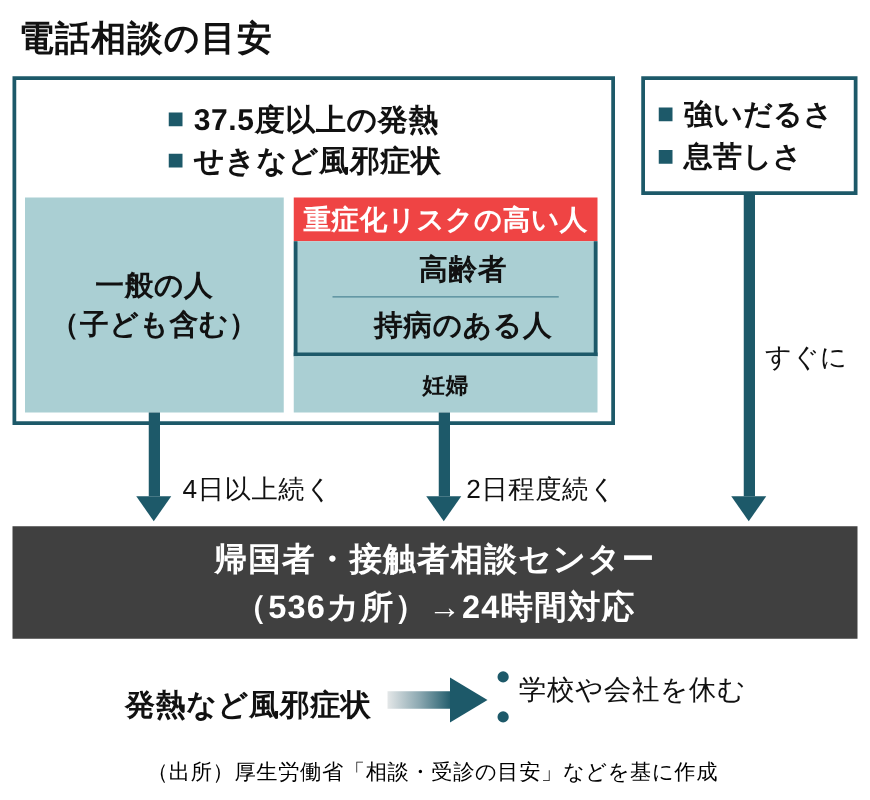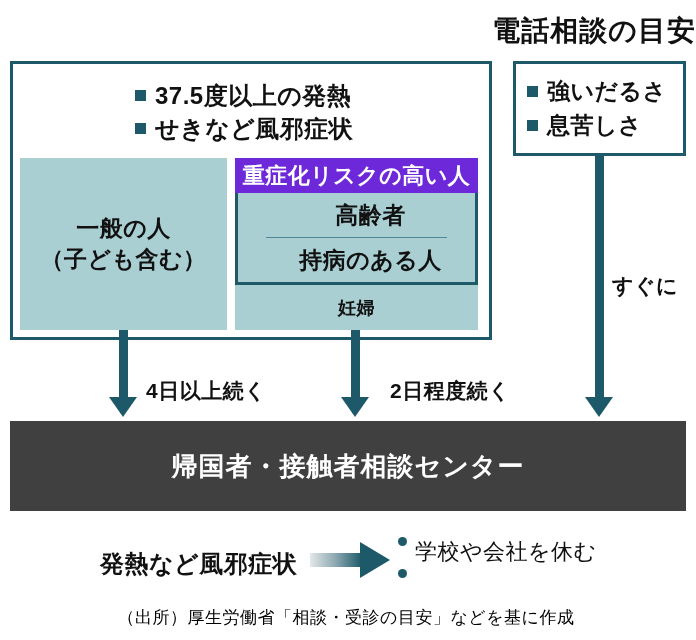--- a/index.html
+++ b/index.html
@@ -11,24 +11,25 @@
     background: #ffffff;
     font-family: "Liberation Sans", "DejaVu Sans", sans-serif;
     color: #111111;
     overflow: hidden;
   }
   .abs { position: absolute; }
 
   
   .title {
     left: 0; right: 0; top: 12px;
-    text-align: right;
+    text-align: left;
     font-size: 28px;
     font-weight: 700;
     letter-spacing: 1px;
+    padding-left: 15px;
   }
 
   
   .symptom-box {
     left: 10px; top: 61px;
     width: 482px; height: 279px;
     border: 3px solid #1d5969;
     background: #ffffff;
   }
   .symptom-bullets {
@@ -62,21 +63,21 @@
     font-size: 23px;
     font-weight: 700;
     line-height: 31px;
     letter-spacing: 0.5px;
   }
 
   
   .risk-group { left: 235px; top: 158px; width: 243px; }
   .risk-header {
     height: 35px;
-    background: #6d28d9;
+    background: #ef4444;
     color: #ffffff;
     font-size: 22px;
     font-weight: 700;
     display: flex;
     align-items: center;
     justify-content: center;
     letter-spacing: 0.5px;
   }
   .risk-list {
     height: 92px;
@@ -133,23 +134,23 @@
   .head {
     width: 0; height: 0;
     border-left: 14px solid transparent;
     border-right: 14px solid transparent;
     border-top: 20px solid #1d5969;
   }
   .head-general { left: 109px; top: 397px; }
   .head-risk    { left: 341px; top: 397px; }
   .head-urgent  { left: 585px; top: 397px; }
 
-  .duration-label { font-size: 21px; font-weight: 700; letter-spacing: 0.5px; }
+  .duration-label { font-size: 21px; font-weight: 400; letter-spacing: 0.5px; }
   .label-general { left: 146px; top: 377px; }
-  .label-risk    { left: 390px; top: 377px; }
+  .label-risk    { left: 373px; top: 377px; }
   .label-urgent  { left: 612px; top: 272px; }
 
   
   .banner {
     left: 10px; top: 421px;
     width: 676px; height: 90px;
     background: #404040;
     color: #ffffff;
     display: flex;
     flex-direction: column;
@@ -259,20 +260,21 @@
   <div class="abs head head-risk"></div>
   <div class="abs stem stem-urgent"></div>
   <div class="abs head head-urgent"></div>
 
   <div class="abs duration-label label-general">4日以上続く</div>
   <div class="abs duration-label label-risk">2日程度続く</div>
   <div class="abs duration-label label-urgent">すぐに</div>
 
   <div class="abs banner">
     <div>帰国者・接触者相談センター</div>
+    <div>（536カ所）→24時間対応</div>
   </div>
 
   <div class="abs fever-label">発熱など風邪症状</div>
   <div class="abs grad-shaft"></div>
   <div class="abs grad-head"></div>
 
   <div class="abs advice-list">
     <div class="advice-row">
       <span class="dot"></span>
       <span>学校や会社を休む</span>

